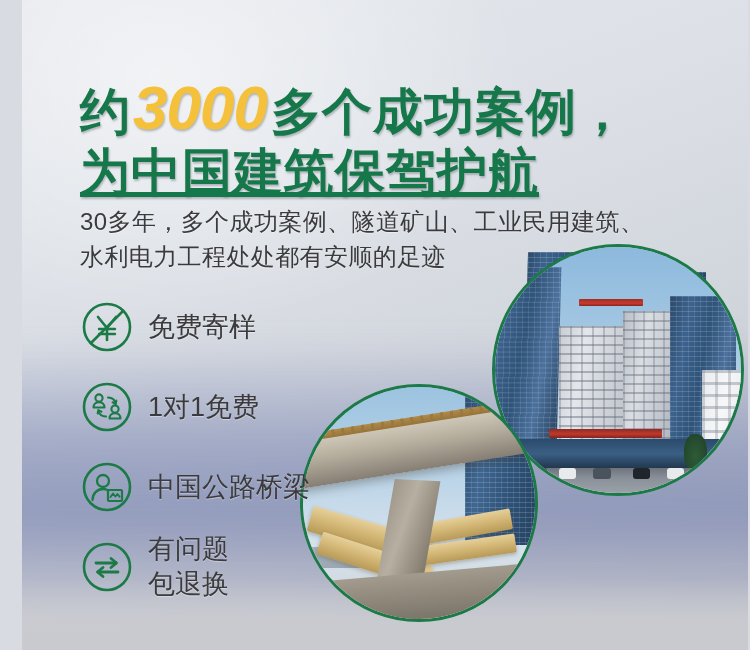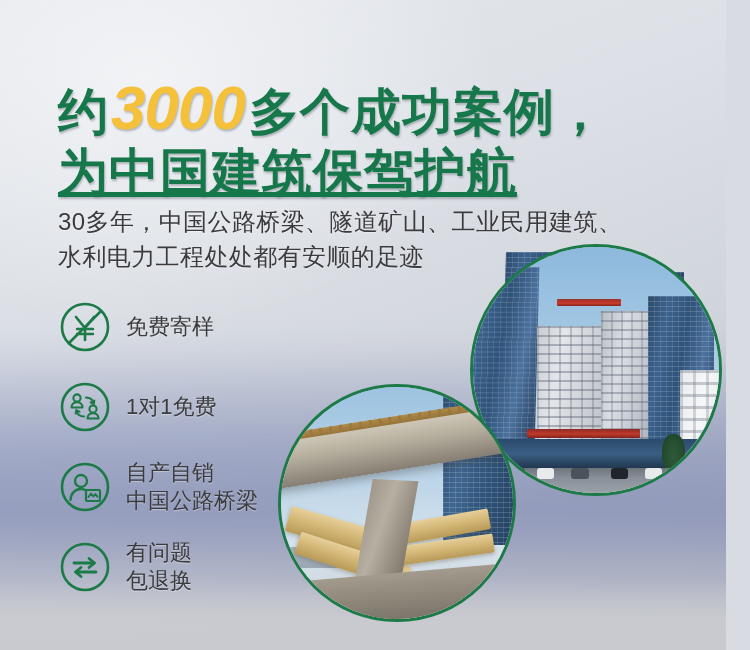--- a/index.html
+++ b/index.html
@@ -9,20 +9,21 @@
     overflow:hidden;
     background:#d8dce2;
   }
 
   
   .banner {
     position:relative;
     width:726px; height:650px;
     overflow:hidden;
     background:#dfe3e8;
+    margin-left:22px;
   }
 
   
   .bg-base {
     position:absolute; inset:0;
     background:linear-gradient(160deg,#e4e7ec 0%,#dde1e7 32%,#d2d6dd 58%,#c9ccd4 78%,#c2c5cc 100%);
   }
   .bg-blue {
     position:absolute; left:-5%; right:-5%; top:52%; bottom:-2%;
     background:linear-gradient(180deg,rgba(122,134,178,0) 0%,rgba(118,130,176,.55) 34%,rgba(126,136,178,.75) 55%,rgba(160,164,186,.45) 78%,rgba(205,205,209,.05) 100%);
@@ -83,21 +84,21 @@
     margin-bottom:18px;
   }
   .feature:last-child { margin-bottom:0; }
   .feat-icon {
     width:54px; height:54px;
     flex:0 0 54px;
     display:block;
   }
   .feat-text {
     margin-left:14px;
-    font-size:22px; line-height:1.28;
+    font-size:27px; line-height:1.28;
     color:#3b3b3d;
     white-space:nowrap;
     text-shadow:0 1px 1px rgba(255,255,255,.4);
   }
   .feat-text span { display:block; }
 
   
   .photo-circle {
     position:absolute;
     border-radius:50%;
@@ -326,21 +327,21 @@
       <div class="rubble"></div>
     </div>
   </div>
 
   <div class="headline">
     <span class="hl-line"><span class="hl-cn">约</span><span class="hl-num">3000</span><span class="hl-cn">多个成功案例，</span></span>
     <span class="hl-line hl-line2 hl-cn">为中国建筑保驾护航</span>
   </div>
 
   <div class="subtitle">
-    <span class="sub-line">30多年，中国公路桥梁、隧道矿山、工业民用建筑、</span>
+    <span class="sub-line">30多年，多个成功案例、隧道矿山、工业民用建筑、</span>
     <span class="sub-line">水利电力工程处处都有安顺的足迹</span>
   </div>
 
   <div class="features">
 
     <div class="feature">
       <svg class="feat-icon" viewBox="0 0 54 54">
         <circle cx="27" cy="27" r="23" fill="none" stroke="#1b7a46" stroke-width="2.6"></circle>
         <path d="M18 17 L27 28 L36 17" fill="none" stroke="#1b7a46" stroke-width="2.6" stroke-linecap="round"></path>
         <line x1="27" y1="28" x2="27" y2="40" stroke="#1b7a46" stroke-width="2.6" stroke-linecap="round"></line>
@@ -372,21 +373,20 @@
 
     <div class="feature">
       <svg class="feat-icon" viewBox="0 0 54 54">
         <circle cx="27" cy="27" r="23" fill="none" stroke="#1b7a46" stroke-width="2.6"></circle>
         <circle cx="23" cy="21" r="6" fill="none" stroke="#1b7a46" stroke-width="2.3"></circle>
         <path d="M12.5 40c0-6.4 4.7-11 10.5-11 2 0 3.9.6 5.4 1.5" fill="none" stroke="#1b7a46" stroke-width="2.3" stroke-linecap="round"></path>
         <rect x="28" y="30" width="14" height="11" fill="none" stroke="#1b7a46" stroke-width="2.2" rx="1"></rect>
         <path d="M30.5 37l2.5-3.5 2.4 3 2-2.4 2.1 2.6" fill="none" stroke="#1b7a46" stroke-width="1.9" stroke-linecap="round" stroke-linejoin="round"></path>
       </svg>
       <div class="feat-text">
-        <span>自产自销</span>
         <span>中国公路桥梁</span>
       </div>
     </div>
 
     <div class="feature">
       <svg class="feat-icon" viewBox="0 0 54 54">
         <circle cx="27" cy="27" r="23" fill="none" stroke="#1b7a46" stroke-width="2.6"></circle>
         <path d="M16 23h20" fill="none" stroke="#1b7a46" stroke-width="2.8" stroke-linecap="round"></path>
         <path d="M31 18.5l5.5 4.5-5.5 4.5" fill="none" stroke="#1b7a46" stroke-width="2.8" stroke-linecap="round" stroke-linejoin="round"></path>
         <path d="M38 32H18" fill="none" stroke="#1b7a46" stroke-width="2.8" stroke-linecap="round"></path>

